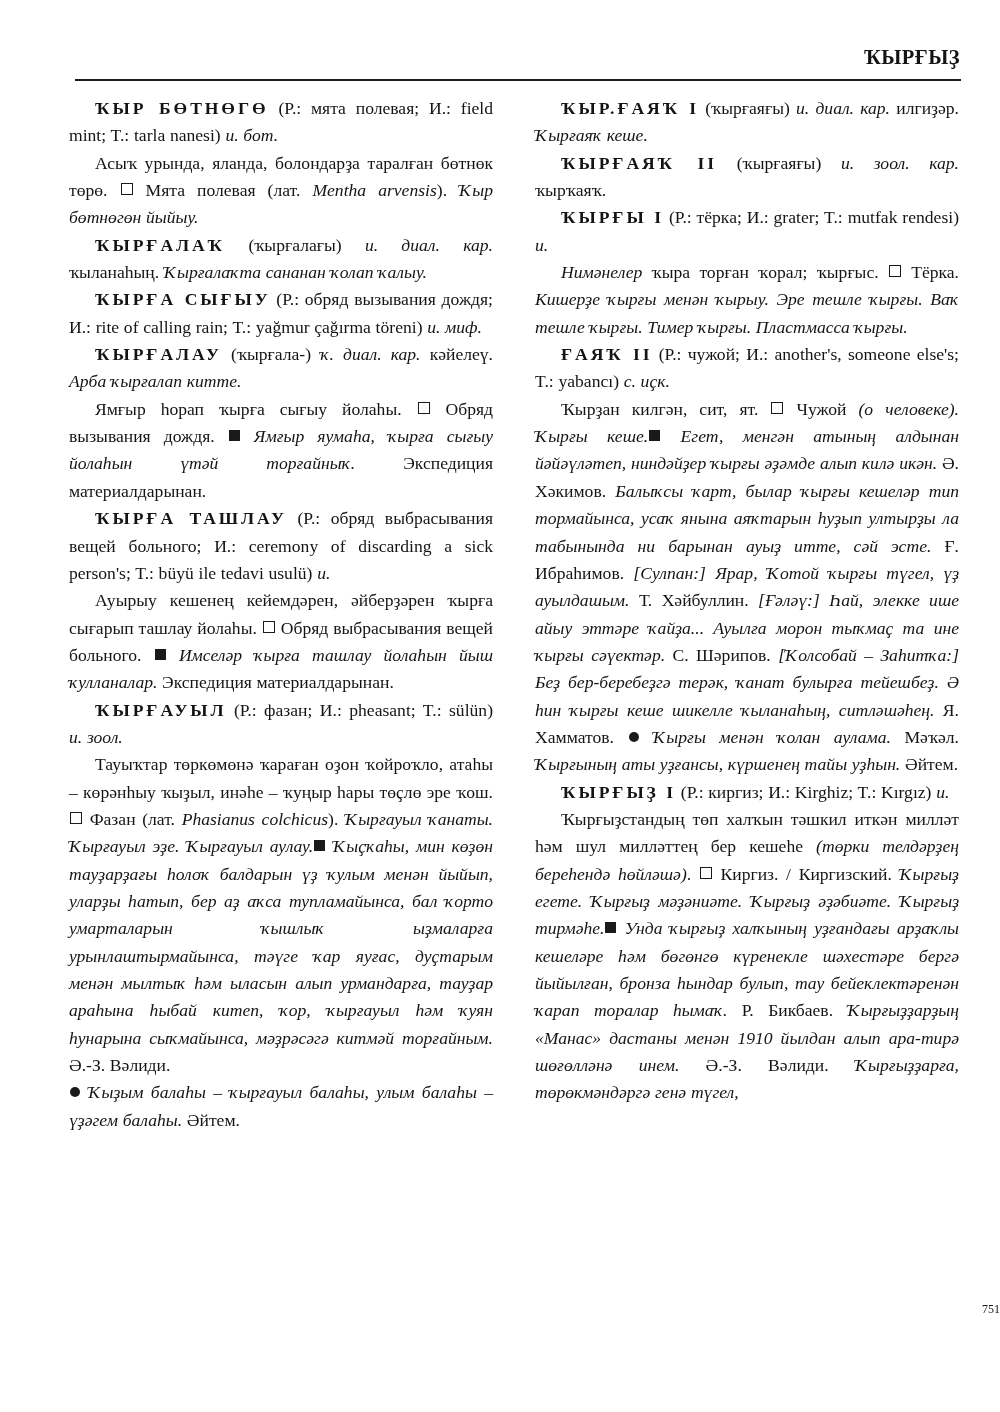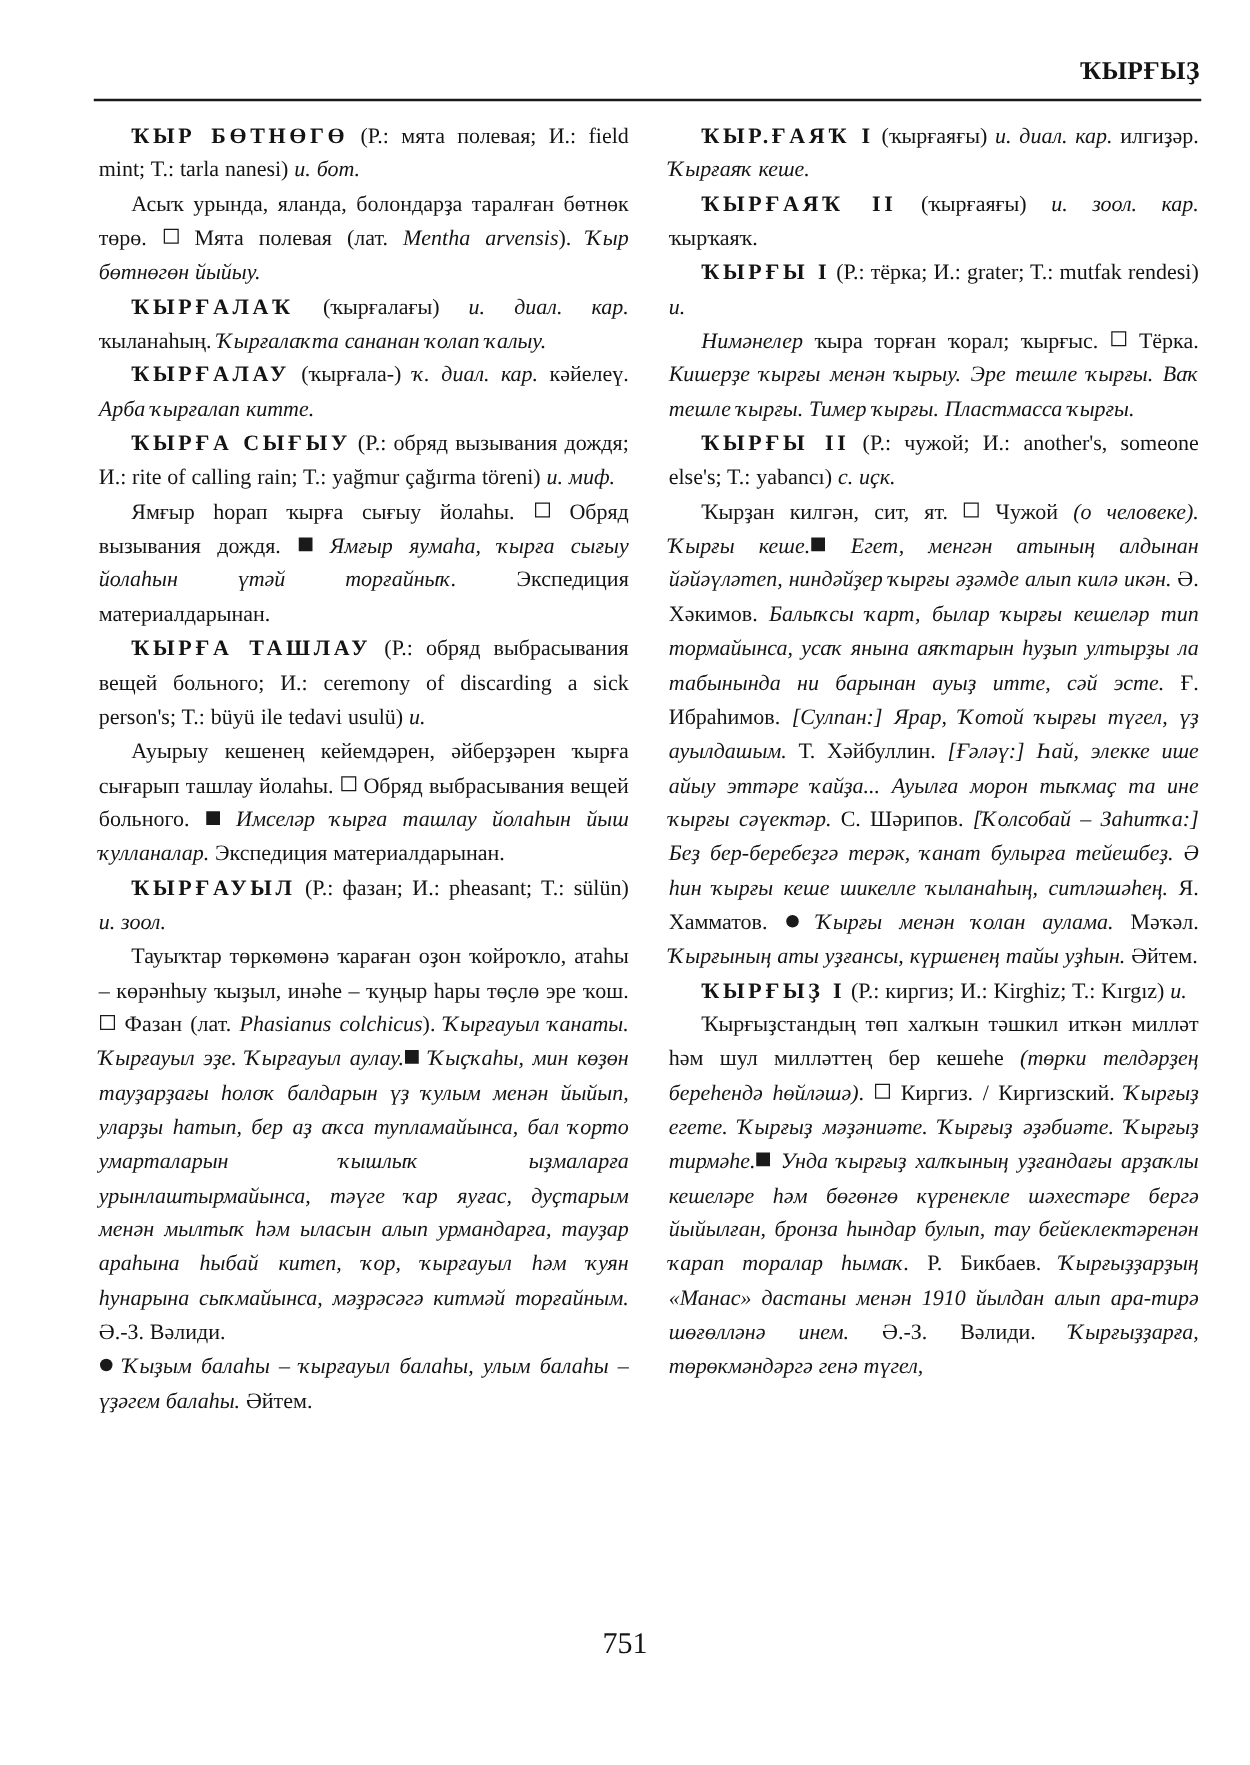--- a/index.html
+++ b/index.html
@@ -45,25 +45,25 @@
     right: -1px;
     top: 33px;
     height: 0;
     border-top: 2.1px solid #1a1a1a;
   }
 
   
   .columns {
     position: absolute;
     top: 95px;
-    left: 79px;
+    left: 69px;
     width: 888px;
     height: 1195px;
     display: flex;
-    gap: 32px;
+    gap: 42px;
   }
   .col {
     width: 424px;
     flex: 0 0 424px;
   }
 
   p.blk {
     margin: 0;
     font-size: 17.6px;
     line-height: 27.35px;
@@ -110,54 +110,54 @@
     top: -1px;
     margin: 0 1px;
   }
 
   
   .folio {
     position: absolute;
     left: 0;
     right: 0;
     top: 1302px;
-    text-align: center;
-    font-size: 24px;
+    text-align: right;
+    font-size: 12px;
   }
 </style>
 </head>
 <body>
 
 <div class="page">
 
   <div class="runhead">
     <div class="runhead-title">ҠЫРҒЫҘ</div>
     <div class="runhead-rule"></div>
   </div>
 
   <div class="columns">
     <div class="col" id="col-left">
         <p class="blk indent"><span class="hw hwsp">ҠЫР БӨТНӨГӨ</span><span> (Р.: мята полевая; И.: field mint; T.: tarla nanesi) </span><span class="i">и. бот.</span></p>
         <p class="blk indent"><span>Асыҡ урында, яланда, болондарҙа таралған бөтнөк төрө. </span><span class="mk mk-open"></span><span> Мята полевая (лат. </span><span class="i">Mentha arvensis</span><span>). </span><span class="i">Ҡыр бөтнөгөн йыйыу.</span></p>
         <p class="blk indent"><span class="hw hwsp">ҠЫРҒАЛАҠ</span><span class="b"> (ҡырғалағы) </span><span class="i">и. диал. кар.</span><span class="b"> ҡыланаһың.</span><span class="i"> Ҡырғалаҡта сананан ҡолап ҡалыу.</span></p>
+        <p class="blk indent"><span class="hw hwsp">ҠЫРҒА СЫҒЫУ</span><span> (Р.: обряд вызывания дождя; И.: rite of calling rain; T.: yağmur çağırma töreni) </span><span class="i">и. миф.</span></p>
         <p class="blk indent"><span class="hw hwsp">ҠЫРҒАЛАУ</span><span class="b"> (ҡырғала-) </span><span class="i">ҡ. диал. кар.</span><span class="b"> кәйелеү.</span><span class="i"> Арба ҡырғалап китте.</span></p>
-        <p class="blk indent"><span class="hw hwsp">ҠЫРҒА СЫҒЫУ</span><span> (Р.: обряд вызывания дождя; И.: rite of calling rain; T.: yağmur çağırma töreni) </span><span class="i">и. миф.</span></p>
         <p class="blk indent"><span>Ямғыр һорап ҡырға сығыу йолаһы. </span><span class="mk mk-open"></span><span> Обряд вызывания дождя. </span><span class="mk mk-fill"></span><span class="i"> Ямғыр яумаһа, ҡырға сығыу йолаһын үтәй торғайныҡ.</span><span> Экспедиция материалдарынан.</span></p>
         <p class="blk indent"><span class="hw hwsp">ҠЫРҒА ТАШЛАУ</span><span> (Р.: обряд выбрасывания вещей больного; И.: ceremony of discarding a sick person's; T.: büyü ile tedavi usulü) </span><span class="i">и.</span></p>
         <p class="blk indent"><span>Ауырыу кешенең кейемдәрен, әйберҙәрен ҡырға сығарып ташлау йолаһы. </span><span class="mk mk-open"></span><span> Обряд выбрасывания вещей больного. </span><span class="mk mk-fill"></span><span class="i"> Имселәр ҡырға ташлау йолаһын йыш ҡулланалар.</span><span> Экспедиция материалдарынан.</span></p>
         <p class="blk indent"><span class="hw hwsp">ҠЫРҒАУЫЛ</span><span> (Р.: фазан; И.: pheasant; T.: sülün) </span><span class="i">и. зоол.</span></p>
         <p class="blk indent"><span>Тауыҡтар төркөмөнә ҡараған оҙон ҡойроҡло, атаһы – көрәнһыу ҡыҙыл, инәһе – ҡуңыр һары төҫлө эре ҡош. </span><span class="mk mk-open"></span><span> Фазан (лат. </span><span class="i">Phasianus colchicus</span><span>). </span><span class="i">Ҡырғауыл ҡанаты. Ҡырғауыл эҙе. Ҡырғауыл аулау.</span><span class="mk mk-fill"></span><span class="i"> Ҡыҫҡаһы, мин көҙөн тауҙарҙағы һолоҡ балдарын үҙ ҡулым менән йыйып, уларҙы һатып, бер аҙ аҡса тупламайынса, бал ҡорто умарталарын ҡышлыҡ ыҙмаларға урынлаштырмайынса, тәүге ҡар яуғас, дуҫтарым менән мылтыҡ һәм ыласын алып урмандарға, тауҙар араһына һыбай китеп, ҡор, ҡырғауыл һәм ҡуян һунарына сыҡмайынса, мәҙрәсәгә китмәй торғайным.</span><span> Ә.-З. Вәлиди.</span></p>
         <p class="blk flush"><span class="mk mk-dot"></span><span class="i"> Ҡыҙым балаһы – ҡырғауыл балаһы, улым балаһы – үҙәгем балаһы.</span><span> Әйтем.</span></p>
       </div>
     <div class="col" id="col-right">
         <p class="blk indent"><span class="hw hwsp">ҠЫР.ҒАЯҠ I</span><span class="b"> (ҡырғаяғы) </span><span class="i">и. диал. кар.</span><span class="b"> илгиҙәр.</span><span class="i"> Ҡырғаяҡ кеше.</span></p>
         <p class="blk indent"><span class="hw hwsp">ҠЫРҒАЯҠ II</span><span class="b"> (ҡырғаяғы) </span><span class="i">и. зоол. кар.</span><span class="b"> ҡырҡаяҡ.</span></p>
         <p class="blk indent"><span class="hw hwsp">ҠЫРҒЫ I</span><span> (Р.: тёрка; И.: grater; T.: mutfak rendesi) </span><span class="i">и.</span></p>
         <p class="blk indent"><span class="i">Нимәнелер</span><span> ҡыра торған ҡорал; ҡырғыс. </span><span class="mk mk-open"></span><span> Тёрка. </span><span class="i">Кишерҙе ҡырғы менән ҡырыу. Эре тешле ҡырғы. Ваҡ тешле ҡырғы. Тимер ҡырғы. Пластмасса ҡырғы.</span></p>
-        <p class="blk indent"><span class="hw hwsp">ҠЫРҒЫ II</span><span> (Р.: чужой; И.: another's, someone else's; T.: yabancı) </span><span class="i">с. иҫк.</span></p>
+        <p class="blk indent"><span class="hw hwsp">ҒАЯҠ II</span><span> (Р.: чужой; И.: another's, someone else's; T.: yabancı) </span><span class="i">с. иҫк.</span></p>
         <p class="blk indent"><span>Ҡырҙан килгән, сит, ят. </span><span class="mk mk-open"></span><span> Чужой </span><span class="i">(о человеке). Ҡырғы кеше.</span><span class="mk mk-fill"></span><span class="i"> Егет, менгән атының алдынан йәйәүләтеп, ниндәйҙер ҡырғы әҙәмде алып килә икән.</span><span> Ә. Хәкимов. </span><span class="i">Балыҡсы ҡарт, былар ҡырғы кешеләр тип тормайынса, усаҡ янына аяҡтарын һуҙып ултырҙы ла табынында ни барынан ауыҙ итте, сәй эсте.</span><span> Ғ. Ибраһимов. </span><span class="i">[Сулпан:] Ярар, Ҡотой ҡырғы түгел, үҙ ауылдашым.</span><span> Т. Хәйбуллин. </span><span class="i">[Ғәләү:] Һай, элекке ише айыу эттәре ҡайҙа... Ауылға морон тыҡмаҫ та ине ҡырғы сәүектәр.</span><span> С. Шәрипов. </span><span class="i">[Ҡолсобай – Заһитҡа:] Беҙ бер-беребеҙгә терәк, ҡанат булырға тейешбеҙ. Ә һин ҡырғы кеше шикелле ҡыланаһың, ситләшәһең.</span><span> Я. Хамматов. </span><span class="mk mk-dot"></span><span class="i"> Ҡырғы менән ҡолан аулама.</span><span> Мәҡәл. </span><span class="i">Ҡырғының аты уҙғансы, күршенең тайы уҙһын.</span><span> Әйтем.</span></p>
         <p class="blk indent"><span class="hw hwsp">ҠЫРҒЫҘ I</span><span> (Р.: киргиз; И.: Kirghiz; T.: Kırgız) </span><span class="i">и.</span></p>
         <p class="blk indent"><span>Ҡырғыҙстандың төп халҡын тәшкил иткән милләт һәм шул милләттең бер кешеһе </span><span class="i">(төрки телдәрҙең береһендә һөйләшә)</span><span>. </span><span class="mk mk-open"></span><span> Киргиз. / Киргизский. </span><span class="i">Ҡырғыҙ егете. Ҡырғыҙ мәҙәниәте. Ҡырғыҙ әҙәбиәте. Ҡырғыҙ тирмәһе.</span><span class="mk mk-fill"></span><span class="i"> Унда ҡырғыҙ халҡының уҙғандағы арҙаҡлы кешеләре һәм бөгөнгө күренекле шәхестәре бергә йыйылған, бронза һындар булып, тау бейеклектәренән ҡарап торалар һымаҡ.</span><span> Р. Бикбаев. </span><span class="i">Ҡырғыҙҙарҙың «Манас» дастаны менән 1910 йылдан алып ара-тирә шөғөлләнә инем.</span><span> Ә.-З. Вәлиди. </span><span class="i">Ҡырғыҙҙарға, төрөкмәндәргә генә түгел,</span></p>
       </div>
   </div>
 
   <div class="folio">751</div>
 
 </div>
 

